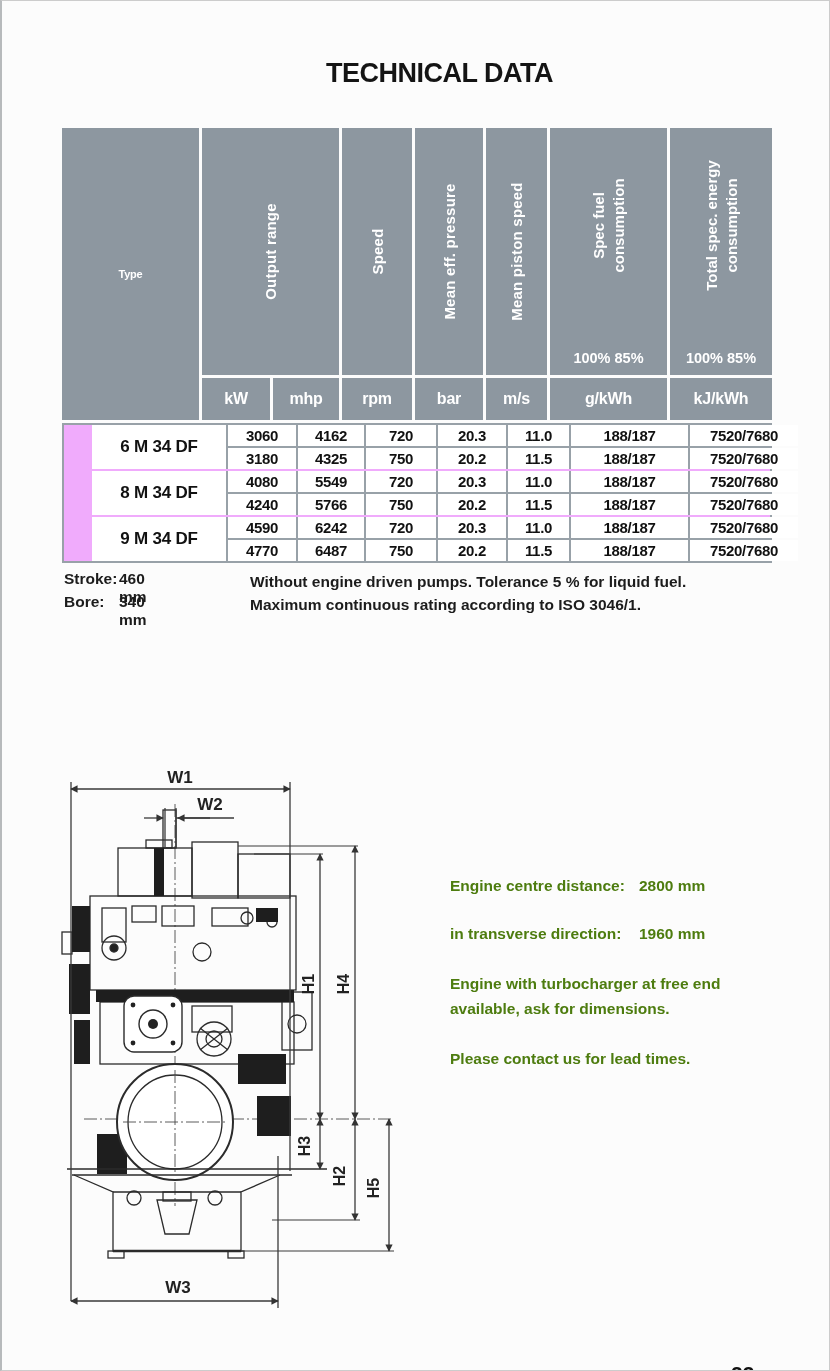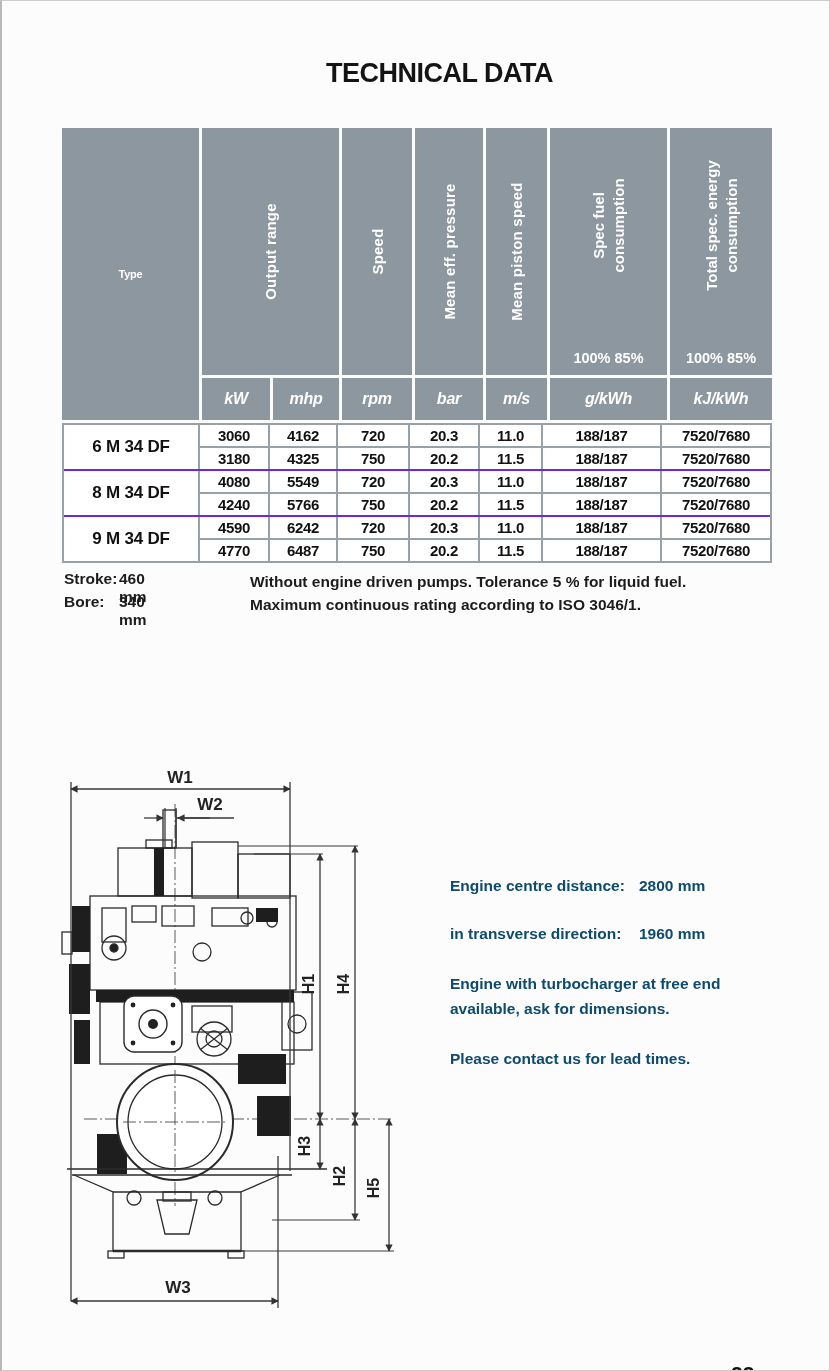--- a/index.html
+++ b/index.html
@@ -27,39 +27,39 @@
     font-size:15px; font-weight:bold; letter-spacing:0.2px;
   }
   .vt2{transform:rotate(-90deg); color:#fff; font-size:15px; font-weight:bold; text-align:center; line-height:1.3;}
   .vt2 span{display:block; white-space:nowrap;}
   .pb46{padding-bottom:52px;}
   .load{
     position:absolute; bottom:9px; left:0; width:100%; text-align:center;
     color:#fff; font-size:14.5px; font-weight:bold; letter-spacing:0px;
   }
   .type-label{color:#fff; font-size:11px; font-weight:bold; letter-spacing:-0.2px;}
-  .ucell{color:#fff; font-size:16px; font-weight:bold; letter-spacing:-0.2px;font-style:italic;}
+  .ucell{color:#fff; font-size:16px; font-weight:bold; letter-spacing:-0.2px;}
   .tbody{
     margin-top:3px; display:flex; flex-direction:column; gap:2px;
-    background:#6d28d9; border:2px solid #98a1a8; width:710px; box-sizing:border-box;
+    background:#f0abfc; border:2px solid #98a1a8; width:710px; box-sizing:border-box;padding-left:28px;
   }
   .grp{
     display:grid; grid-template-columns:134px 68px 66px 70px 68px 61px 117px 108px;
     grid-template-rows:21px 21px; gap:2px; background:#98a1a8;
   }
   .grp .cell{background:#fff; display:flex; align-items:center; justify-content:center;
     font-size:15px; font-weight:bold; letter-spacing:-0.3px; color:#111;}
   .grp .tname{grid-row:1/3; font-size:17px; letter-spacing:-0.2px;}
   
   .notes{position:absolute; left:62px; top:569px; font-size:15.5px; font-weight:bold; color:#1c1c1c;}
   .notes .nrow{position:relative; height:23px;}
   .notes .nval{position:absolute; left:55px; top:0;}
   .notes2{position:absolute; left:248px; top:569px; font-size:15.5px; font-weight:bold; color:#1c1c1c; line-height:23px;}
   
-  .sideinfo{position:absolute; left:448px; top:876px; width:345px; font-size:15.5px; font-weight:bold; color:#0c4a6e;}
+  .sideinfo{position:absolute; left:448px; top:876px; width:345px; font-size:15.5px; font-weight:bold; color:#4d7c0f;}
   .srow{position:relative; height:25px;}
   .sval{position:absolute; left:189px; top:0;}
   .gap1{height:23px;} .gap2{height:25px;}
   
   .drawing{position:absolute; left:40px; top:755px;}
   .pageno{position:absolute; left:729px; top:1361px; font-size:21px; font-weight:bold; color:#111;}
 </style>
 </head>
 <body>
 

